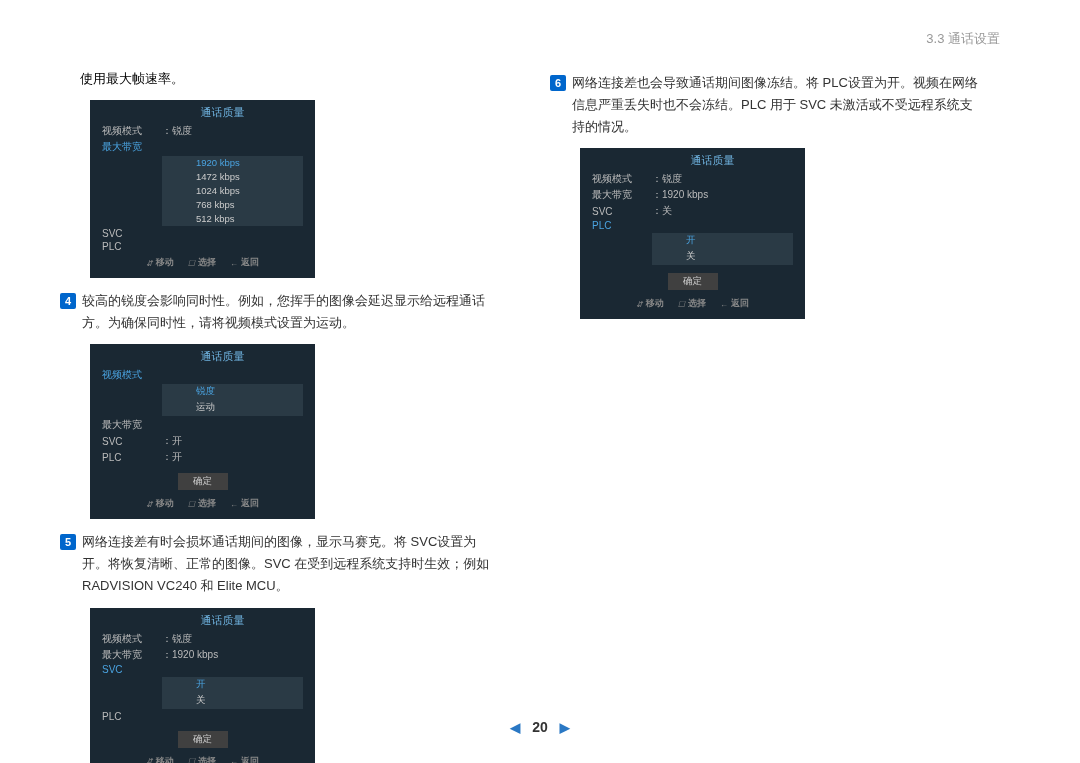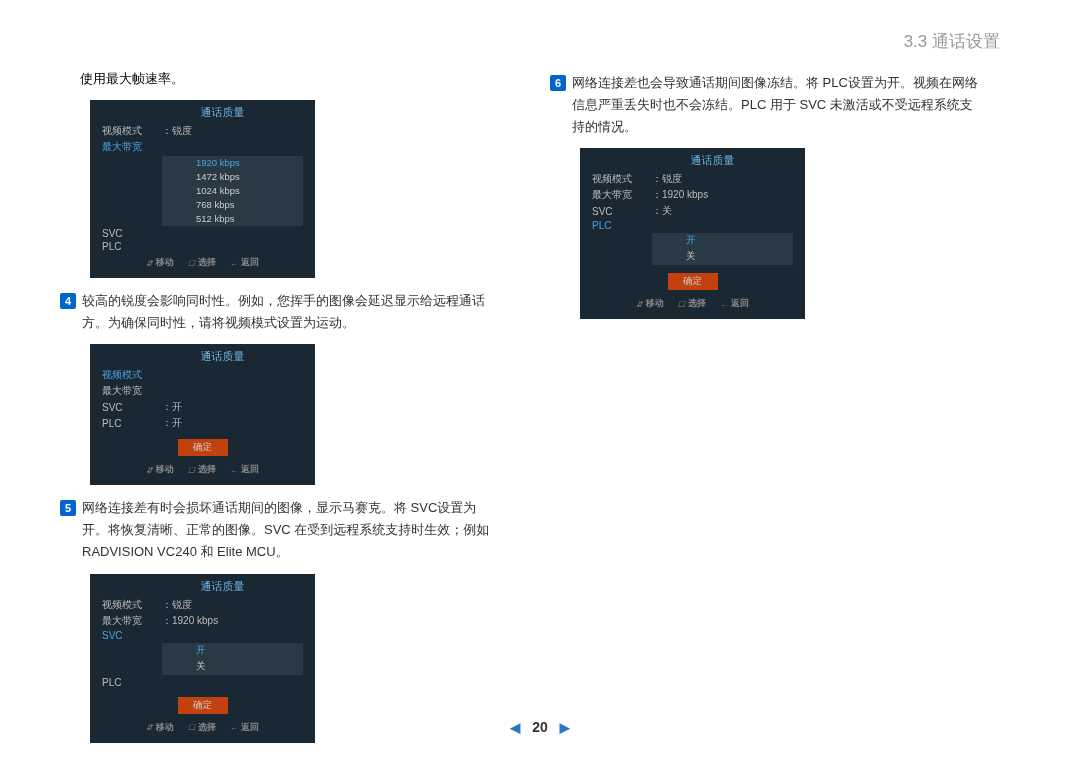--- a/index.html
+++ b/index.html
@@ -9,21 +9,21 @@
     height: 763px;
     font-family: "Microsoft YaHei", sans-serif;
     color: #333;
     position: relative;
     padding: 30px 60px 20px 60px;
   }
   .header-right {
     position: absolute;
     top: 30px;
     right: 80px;
-    font-size: 17px;
+    font-size: 13px;
     color: #999;
   }
   .columns {
     display: flex;
     gap: 60px;
     margin-top: 30px;
   }
   .col {
     width: 430px;
   }
@@ -101,21 +101,21 @@
     color: #ccc;
   }
   .dropdown-row.sel {
     color: #4aa3e0;
   }
   .btn-ok {
     display: block;
     margin: 8px auto 4px auto;
     width: 50px;
     text-align: center;
-    background: #c2410c;
+    background: #404040;
     color: #ccc;
     font-size: 9.5px;
     padding: 2px 0;
   }
   .panel-footer {
     display: flex;
     justify-content: center;
     gap: 14px;
     font-size: 9px;
     color: #888;
@@ -200,20 +200,24 @@
       <span class="step-text">较高的锐度会影响同时性。例如，您挥手的图像会延迟显示给远程通话方。为确保同时性，请将视频模式设置为运动。</span>
     </div>
 
     <div class="panel">
       <div class="panel-title">通话质量</div>
       <div id="p2rows">
           <div class="panel-row">
             <span class="row-label hl">视频模式</span>
             <span class="row-val"></span>
           </div>
+          <div class="dropdown">
+            <div class="dropdown-row sel">锐度</div>
+            <div class="dropdown-row">运动</div>
+          </div>
           <div class="panel-row">
             <span class="row-label">最大带宽</span>
             <span class="row-val"></span>
           </div>
           <div class="panel-row">
             <span class="row-label">SVC</span>
             <span class="row-val">：开</span>
           </div>
           <div class="panel-row">
             <span class="row-label">PLC</span>

